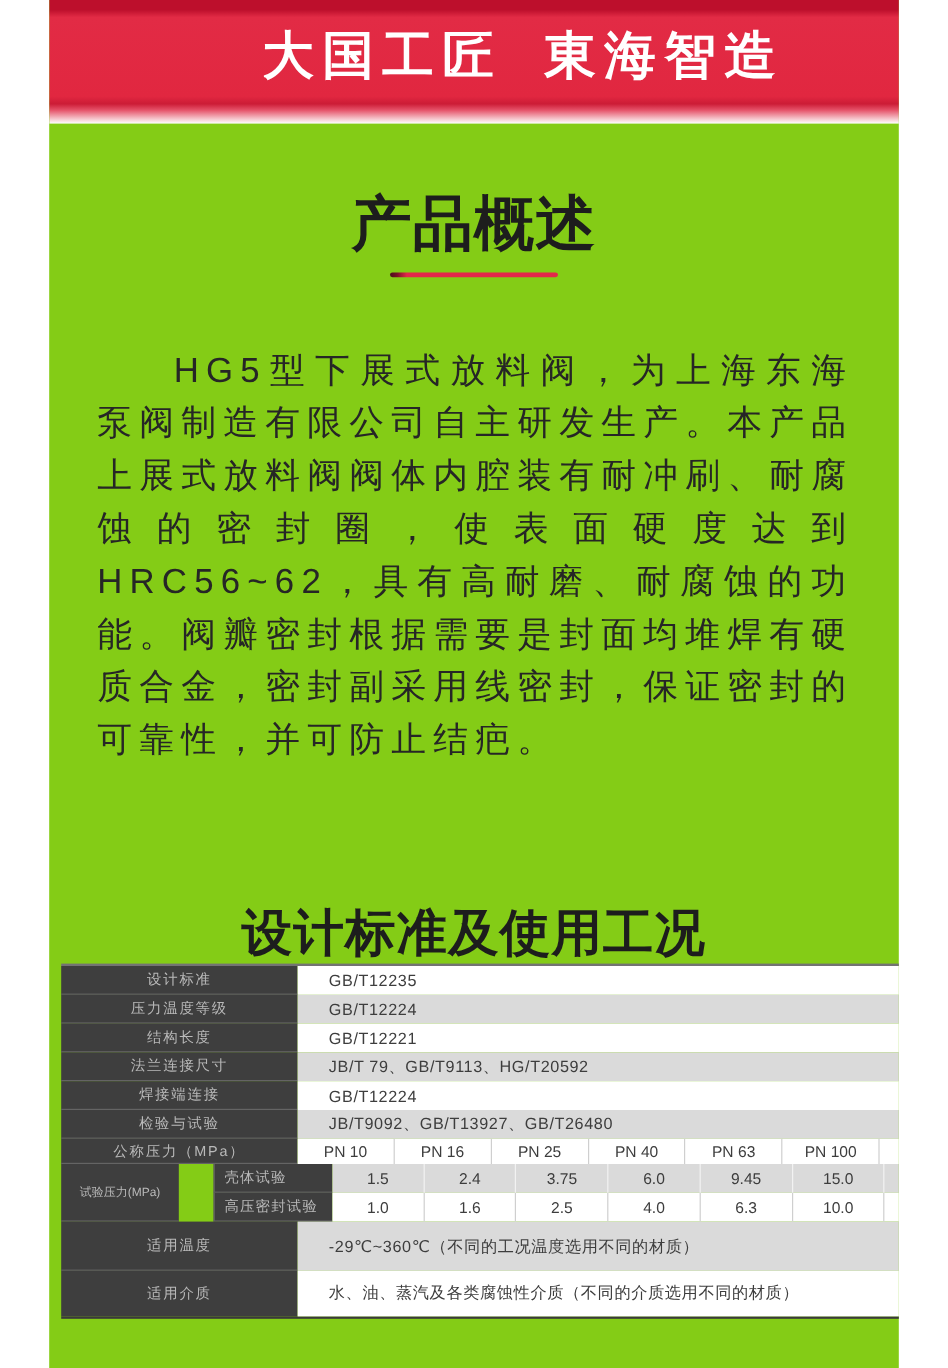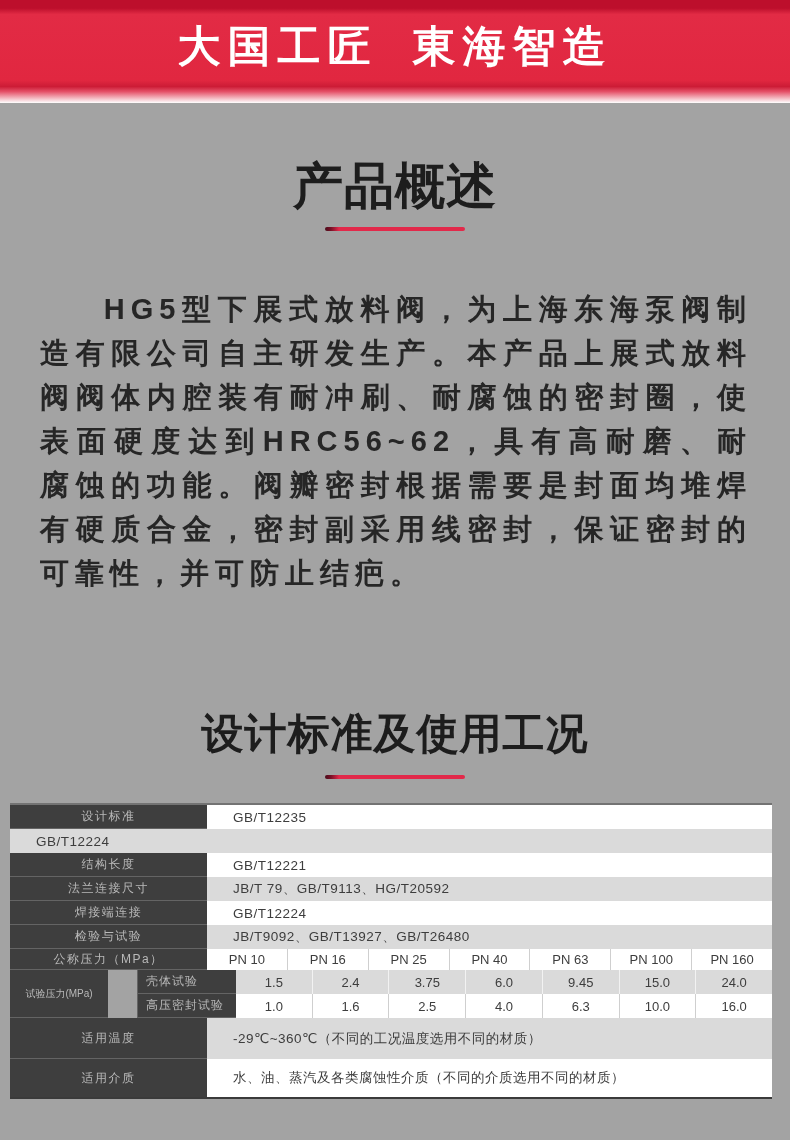--- a/index.html
+++ b/index.html
@@ -1,18 +1,18 @@
 <!DOCTYPE html>
 <html><head>
 <meta charset="utf-8">
 <style>
   * { margin:0; padding:0; box-sizing:border-box; }
   html,body { background:#ffffff; }
   body { font-family:"Liberation Sans","DejaVu Sans",sans-serif; }
-  .page { position:relative; width:790px; height:1140px; margin:0 auto; background:#a3a3a3; overflow:hidden; }
+  .page { position:relative; width:708px; height:1140px; margin:0 auto; background:#84cc16; overflow:hidden; }
 
   
   .banner {
     width:790px; height:103px;
     background:linear-gradient(180deg,
       #bd0f2c 0%, #bd0f2c 8%, #e22b45 14%, #e12740 78%,
       #cc1c36 84%, #e55168 89%, #f5c3ca 96%, #ffffff 100%);
     display:flex; align-items:center; justify-content:center;
   }
   .banner-title {
@@ -30,21 +30,21 @@
   .underline {
     width:140px; height:4px; margin:16px auto 0;
     background:linear-gradient(90deg,#4a0d1c 0px,#7a1026 6px,#e2294a 14px,#e2294a 100%);
     border-radius:2px;
   }
 
   
   .overview {
     margin:56px 38px 0 40px;
     font-size:29px; line-height:44px; letter-spacing:6px;
-    color:#262626; text-align:justify; text-indent:2.2em;font-weight:bold;
+    color:#262626; text-align:justify; text-indent:2.2em;
   }
 
   
   .spec-table {
     position:absolute; left:10px; top:803px; width:762px;
     border-top:2px solid #737373; border-bottom:2px solid #3a3a3a;
     font-size:13px; color:#3d3d3d;
   }
   .t-row { display:flex; }
   .h24 { height:24px; }
@@ -103,20 +103,21 @@
   <div class="sec-title second">设计标准及使用工况</div>
   <div class="underline"></div>
 
   <div class="spec-table">
 
     <div class="t-row h24">
       <div class="t-label">设计标准</div>
       <div class="t-value bg-white">GB/T12235</div>
     </div>
     <div class="t-row h24">
+      <div class="t-label">压力温度等级</div>
       <div class="t-value bg-gray">GB/T12224</div>
     </div>
     <div class="t-row h24">
       <div class="t-label">结构长度</div>
       <div class="t-value bg-white">GB/T12221</div>
     </div>
     <div class="t-row h24">
       <div class="t-label">法兰连接尺寸</div>
       <div class="t-value bg-gray">JB/T 79、GB/T9113、HG/T20592</div>
     </div>

